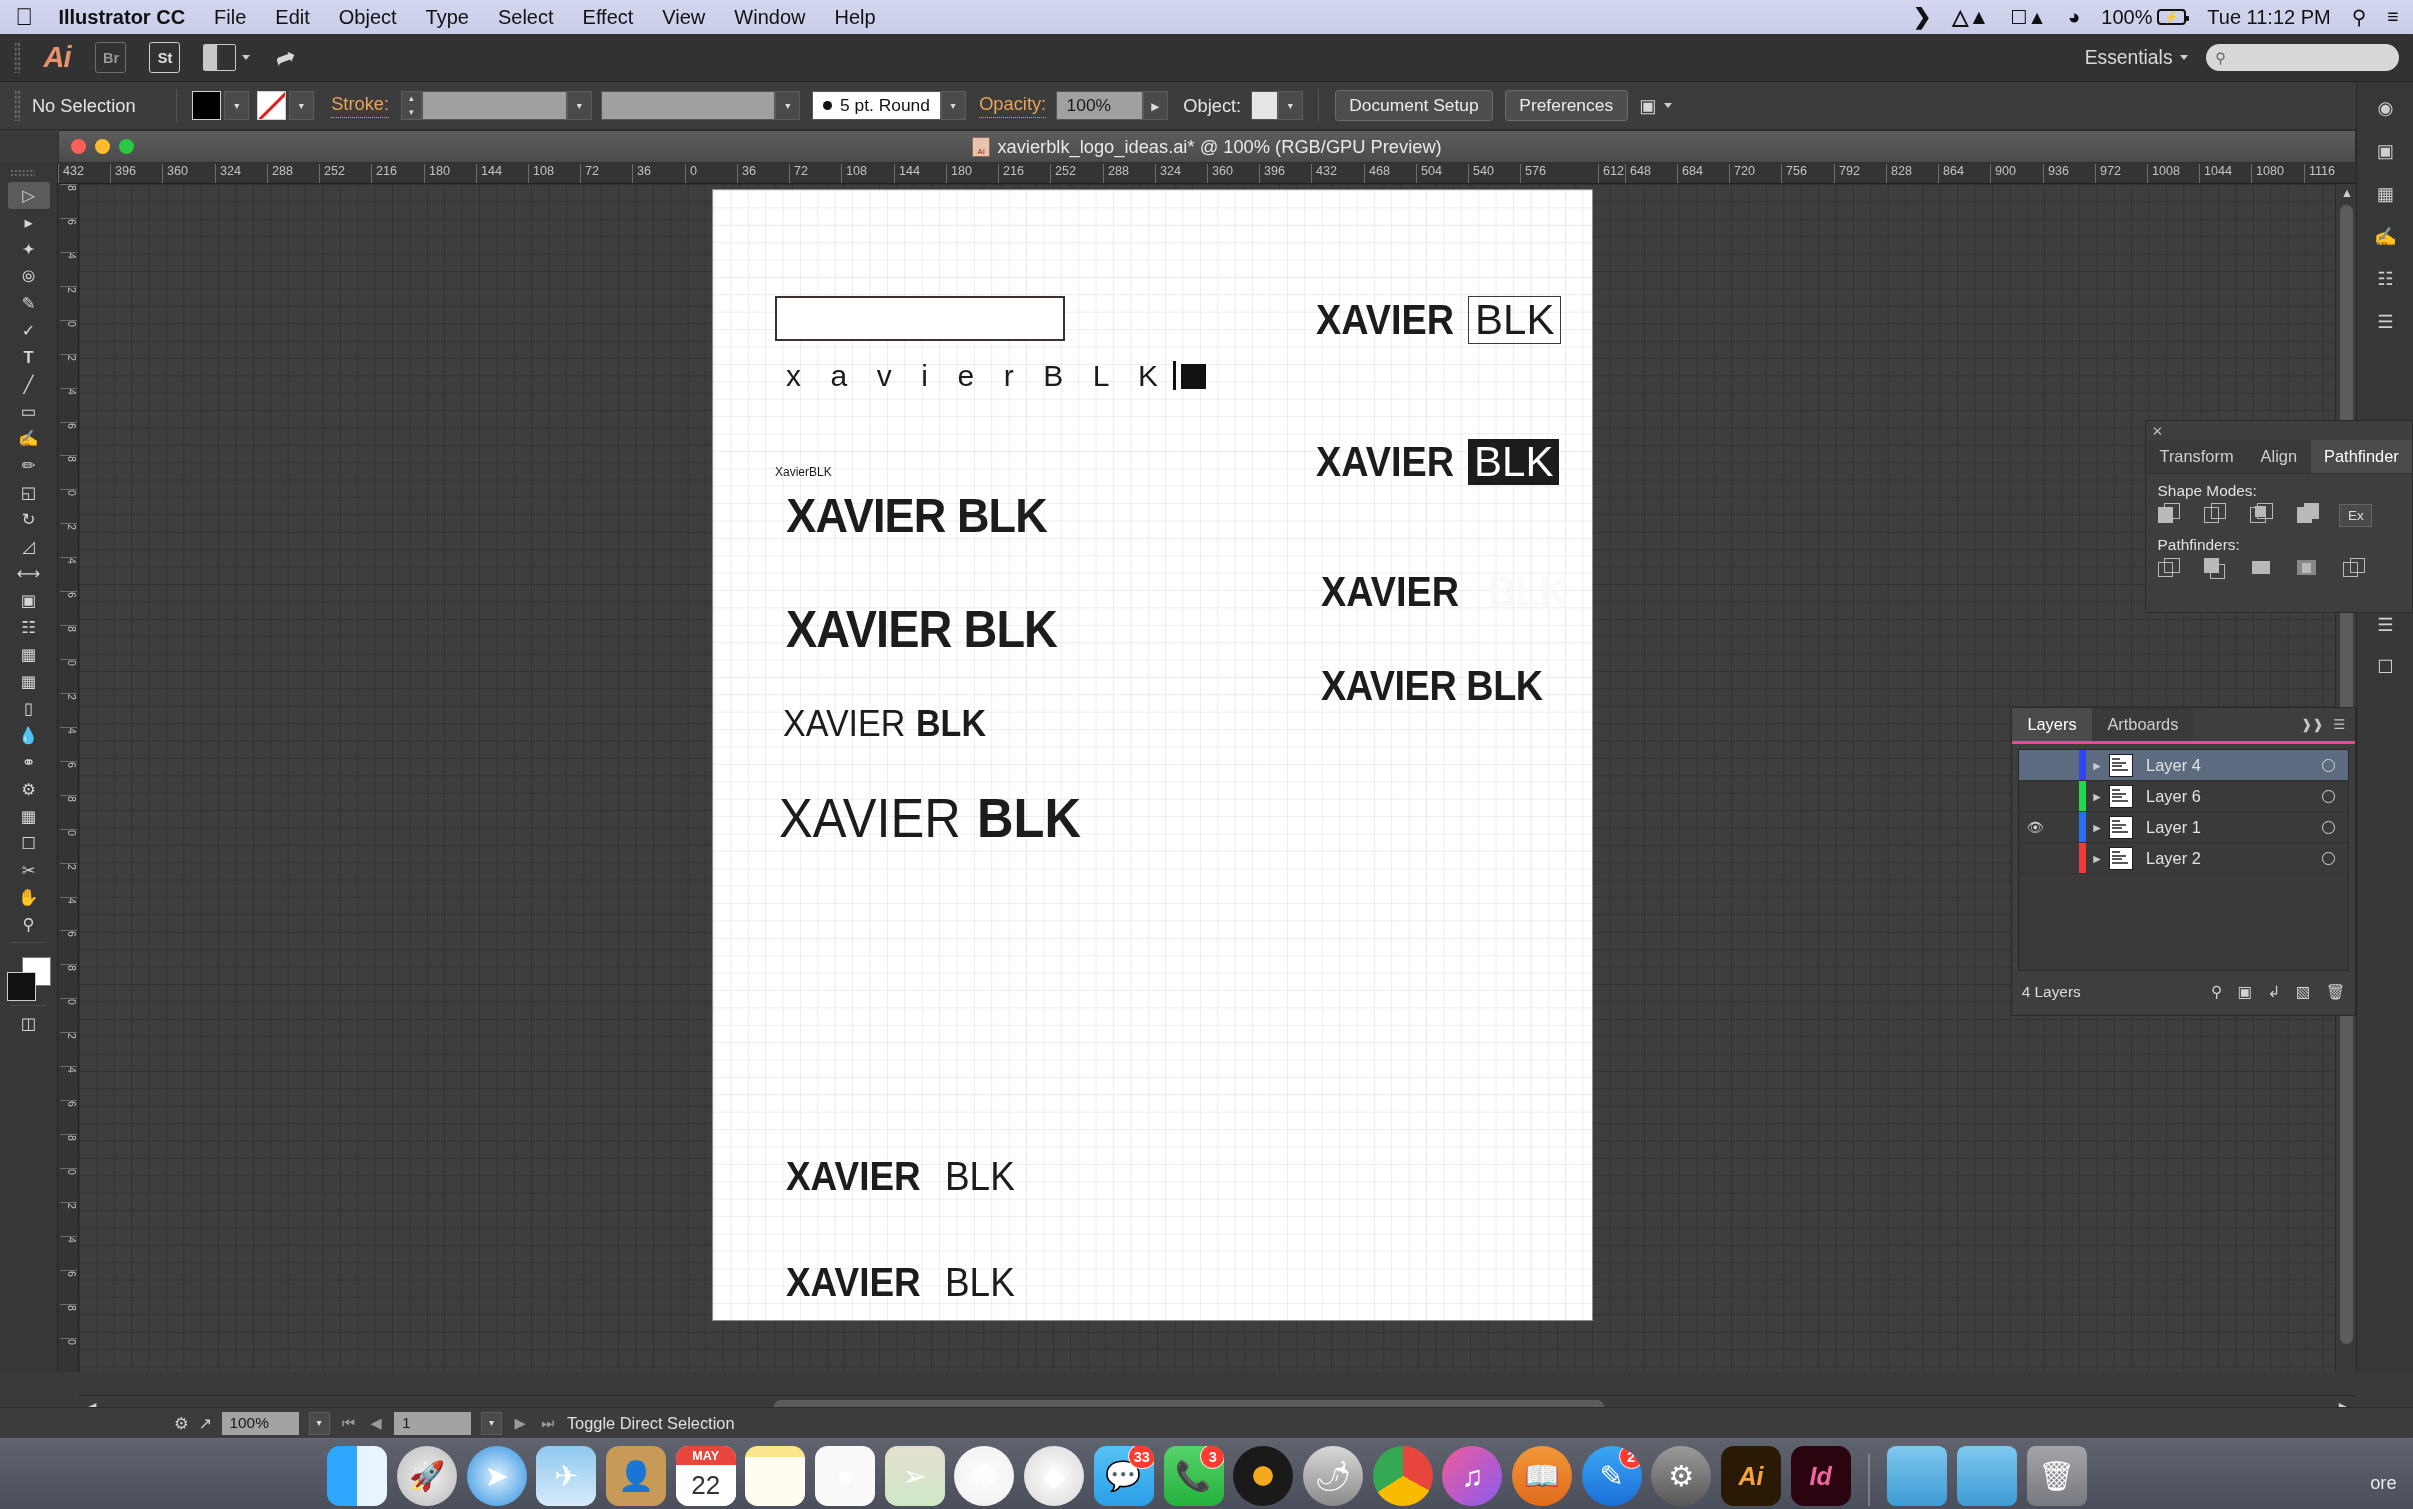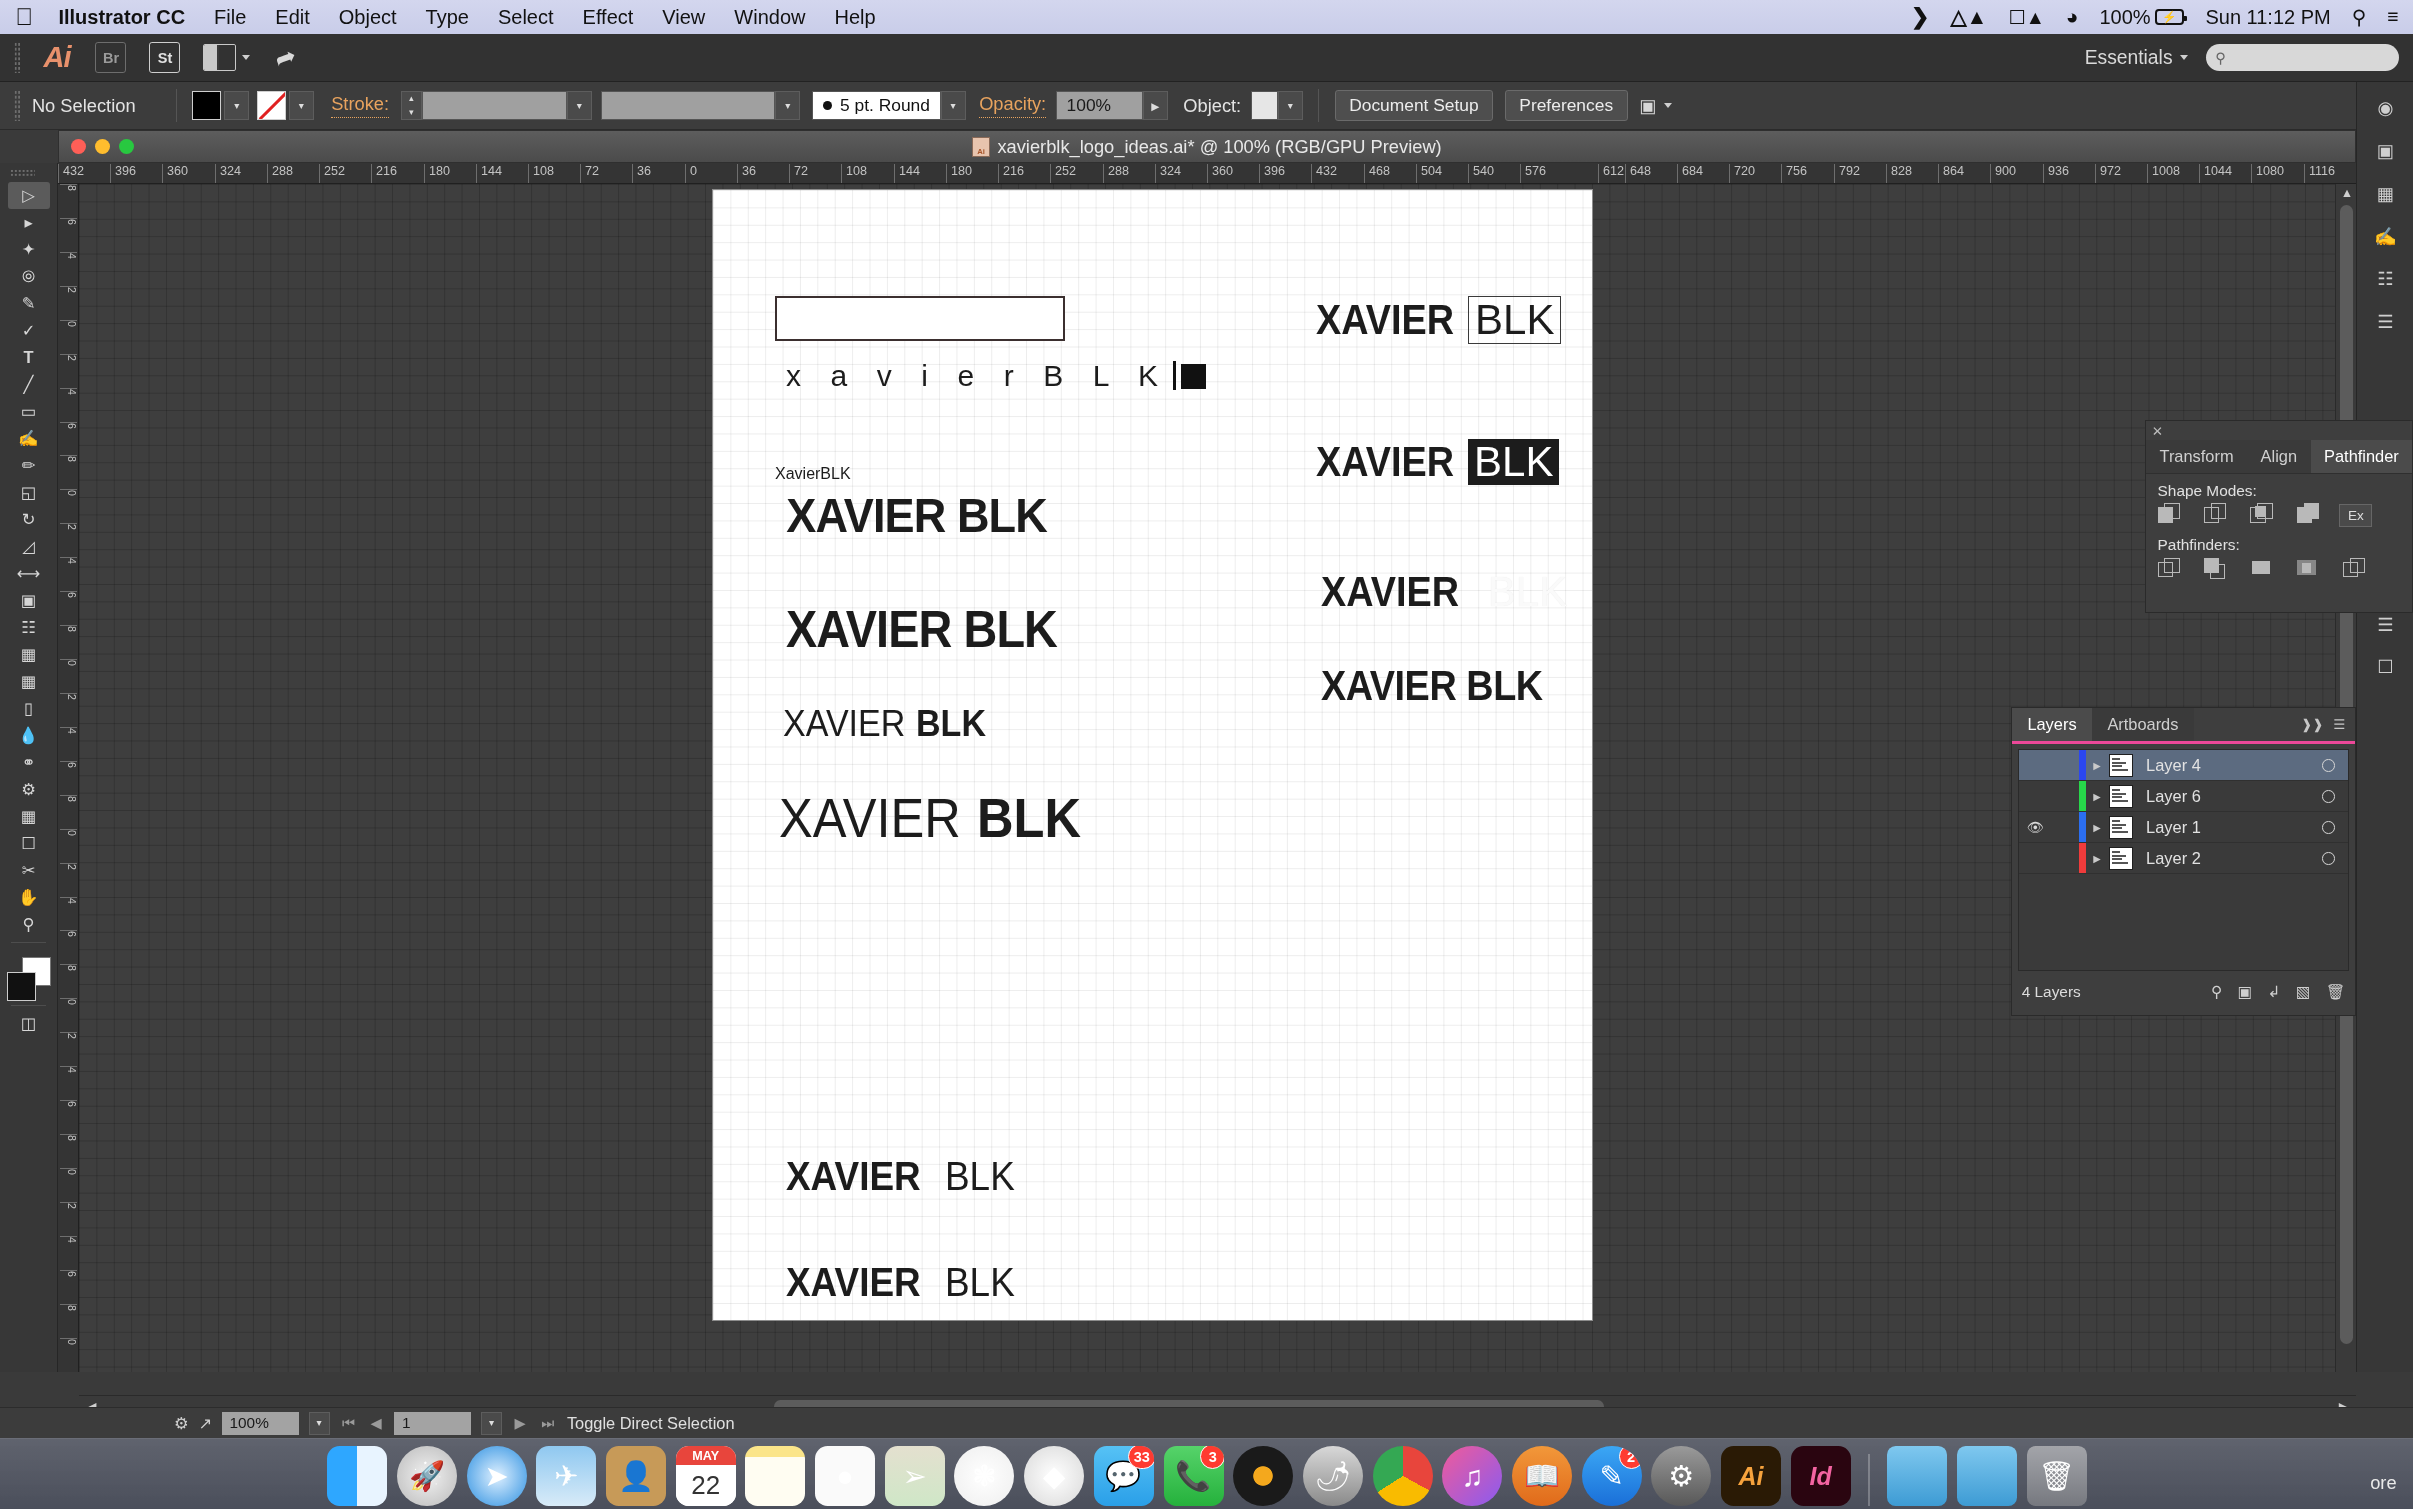--- a/index.html
+++ b/index.html
@@ -308,21 +308,21 @@
       <span class="mb-ico" style="font-weight:bold;font-size:22px;">❯</span>
       <span class="mb-ico" style="font-weight:bold;font-size:21px;">△▲</span>
       <span class="mb-ico" style="font-size:19.3px;">☐▲</span>
       <span class="mb-ico" style="font-size:21px;">◕</span>
       <span class="batt">
         <span>100%</span>
         <span class="batt-body">
             <span class="batt-bolt">⚡</span>
           </span>
       </span>
-      <span>Sun 11:12 PM</span>
+      <span>Tue 11:12 PM</span>
       <span class="mb-ico" style="font-size:20px;">⚲</span>
       <span class="mb-ico" style="font-size:19.3px;">≡</span>
     </div>
   </div>
 
   <div class="appbar">
     <div class="grip"></div>
     <span class="ai-logo">Ai</span>
     <div class="sq-btn">Br</div>
     <div class="sq-btn" style="border-color:#cfcfcf;color:#e2e2e2;">St</div>
@@ -529,21 +529,21 @@
 
     <div class="artboard">
       <div class="artboard-grid"></div>
 
       <div class="empty-rect" style="left:62px; top:106px; width:290px; height:45px;"></div>
 
       <div class="logo" style="left:73px; top:171px; font-size:30px; letter-spacing:10.6px; font-weight:500;">
         <span>x a v i e r B L K</span><span style="display:inline-block;width:2.9px;height:29px;background:#111;vertical-align:-3.9px;margin:0 4.8px;"></span><span style="display:inline-block;width:25px;height:25px;background:#111;vertical-align:-2.9px;"></span>
       </div>
 
-      <div class="logo cond" style="left:62px; top:276px; font-size:16px;">XavierBLK</div>
+      <div class="logo cond" style="left:62px; top:276px; font-size:12px;">XavierBLK</div>
 
       <div class="logo bold-cond" style="left:62px; top:301px; font-size:49px; transform:scaleX(.92); letter-spacing:-1px;">XAVIER BLK</div>
 
       <div class="logo bold-cond" style="left:58px; top:413px; font-size:52px; transform:scaleX(.90); letter-spacing:-1px;">XAVIER BLK</div>
 
       <div class="logo" style="left:70px; top:515px;">
         <span class="cond" style="font-size:37px;font-weight:300;display:inline-block;transform:scaleX(.92);transform-origin:left;">XAVIER</span><span class="bold-cond" style="font-size:37px;display:inline-block;transform:scaleX(.92);transform-origin:left;">BLK</span>
       </div>
 
       <div class="logo" style="left:66px; top:601px;">

